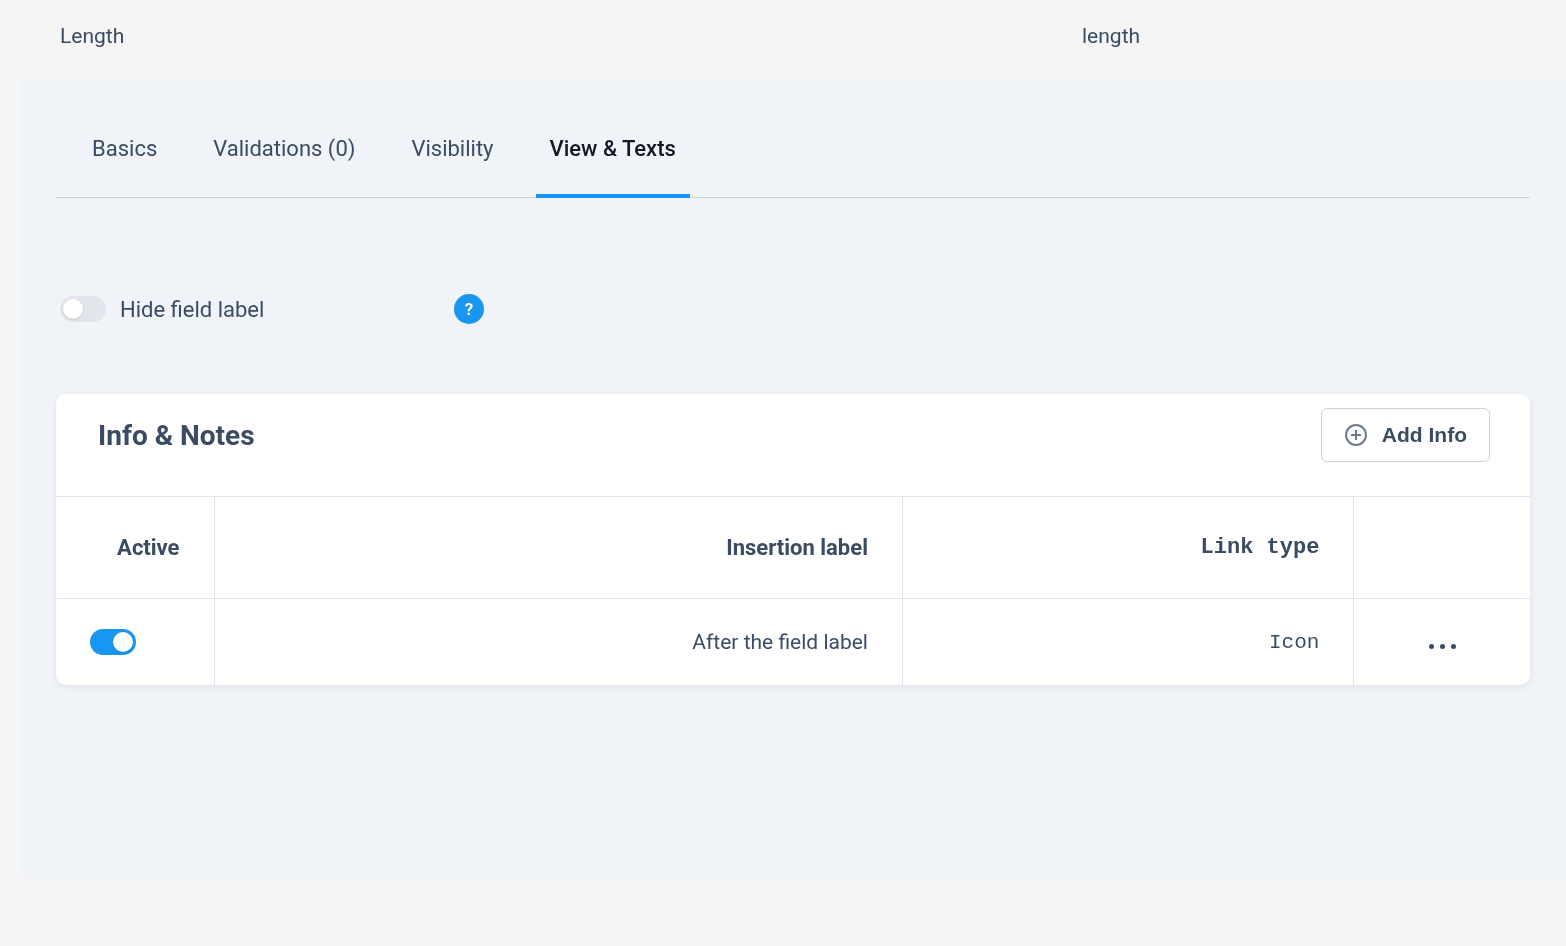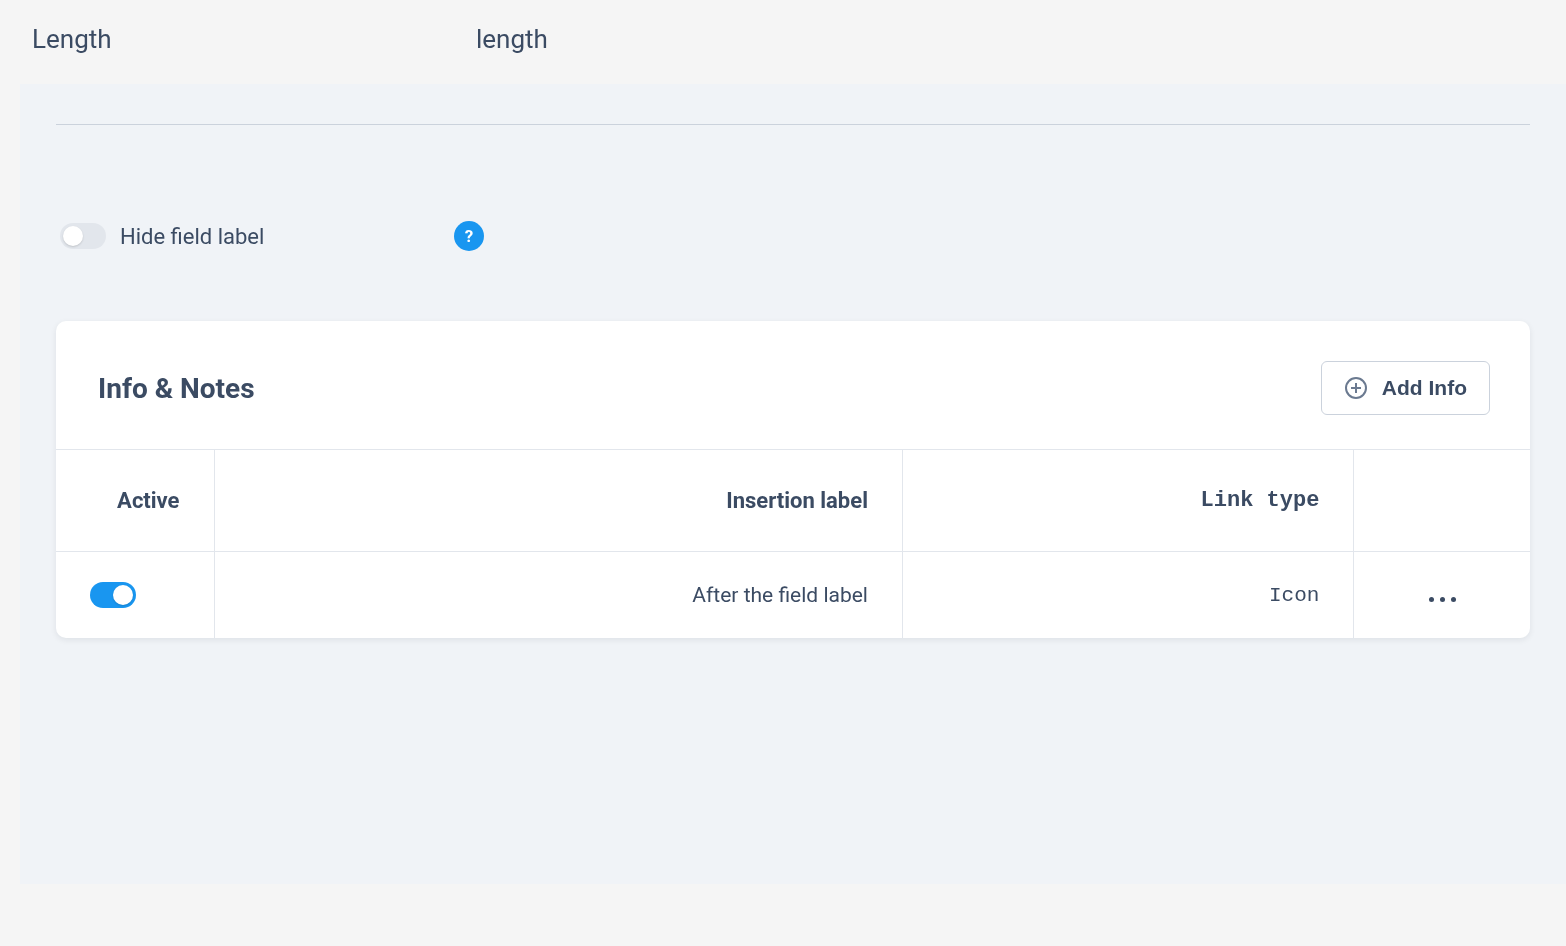--- a/index.html
+++ b/index.html
@@ -9,23 +9,24 @@
     background: #f5f5f5;
     color: #334155;
   }
   .page {
     background: #f5f5f5;
     min-height: 946px;
   }
   .top-meta {
     display: flex;
     align-items: center;
-    padding: 24px 40px 30px 32px;
-    font-size: 26px;
-    color: #3b4b63;
+    padding: 24px 40px 30px 60px;
+    font-size: 21px;
+    color: #3b4b63;
+    justify-content: space-between;
   }
   .top-meta .col1 { flex: 0 0 444px; }
   .top-meta .col2 { flex: 0 0 444px; }
   .top-meta .col3 { flex: 1; }
   .panel {
     margin-left: 20px;
     background: #f0f3f7;
     padding: 40px 36px 100px 36px;
     min-height: 800px;
   }
@@ -115,21 +116,21 @@
     margin-top: 70px;
     background: #ffffff;
     border-radius: 10px;
     box-shadow: 0 2px 6px rgba(15, 23, 42, 0.08);
     overflow: hidden;
   }
   .card-header {
     display: flex;
     align-items: center;
     justify-content: space-between;
-    padding: 40px 40px 34px 42px;
+    padding: 14px 40px 34px 42px;
   }
   .card-title {
     font-size: 28px;
     font-weight: 700;
     color: #3b4b63;
   }
   .add-btn {
     display: flex;
     align-items: center;
     gap: 14px;
@@ -195,20 +196,26 @@
 
 <div class="page">
 
   <div class="top-meta">
     <div class="col1">Length</div>
     <div class="col2">length</div>
   </div>
 
   <div class="panel">
 
+    <div class="tabs">
+      <div class="tab">Basics</div>
+      <div class="tab">Validations (0)</div>
+      <div class="tab">Visibility</div>
+      <div class="tab active">View &amp; Texts</div>
+    </div>
     <div class="tabline"></div>
 
     <div class="hide-row">
       <div class="toggle">
         <div class="knob"></div>
       </div>
       <div class="hide-label">Hide field label</div>
       <div class="help-badge">?</div>
     </div>
 

